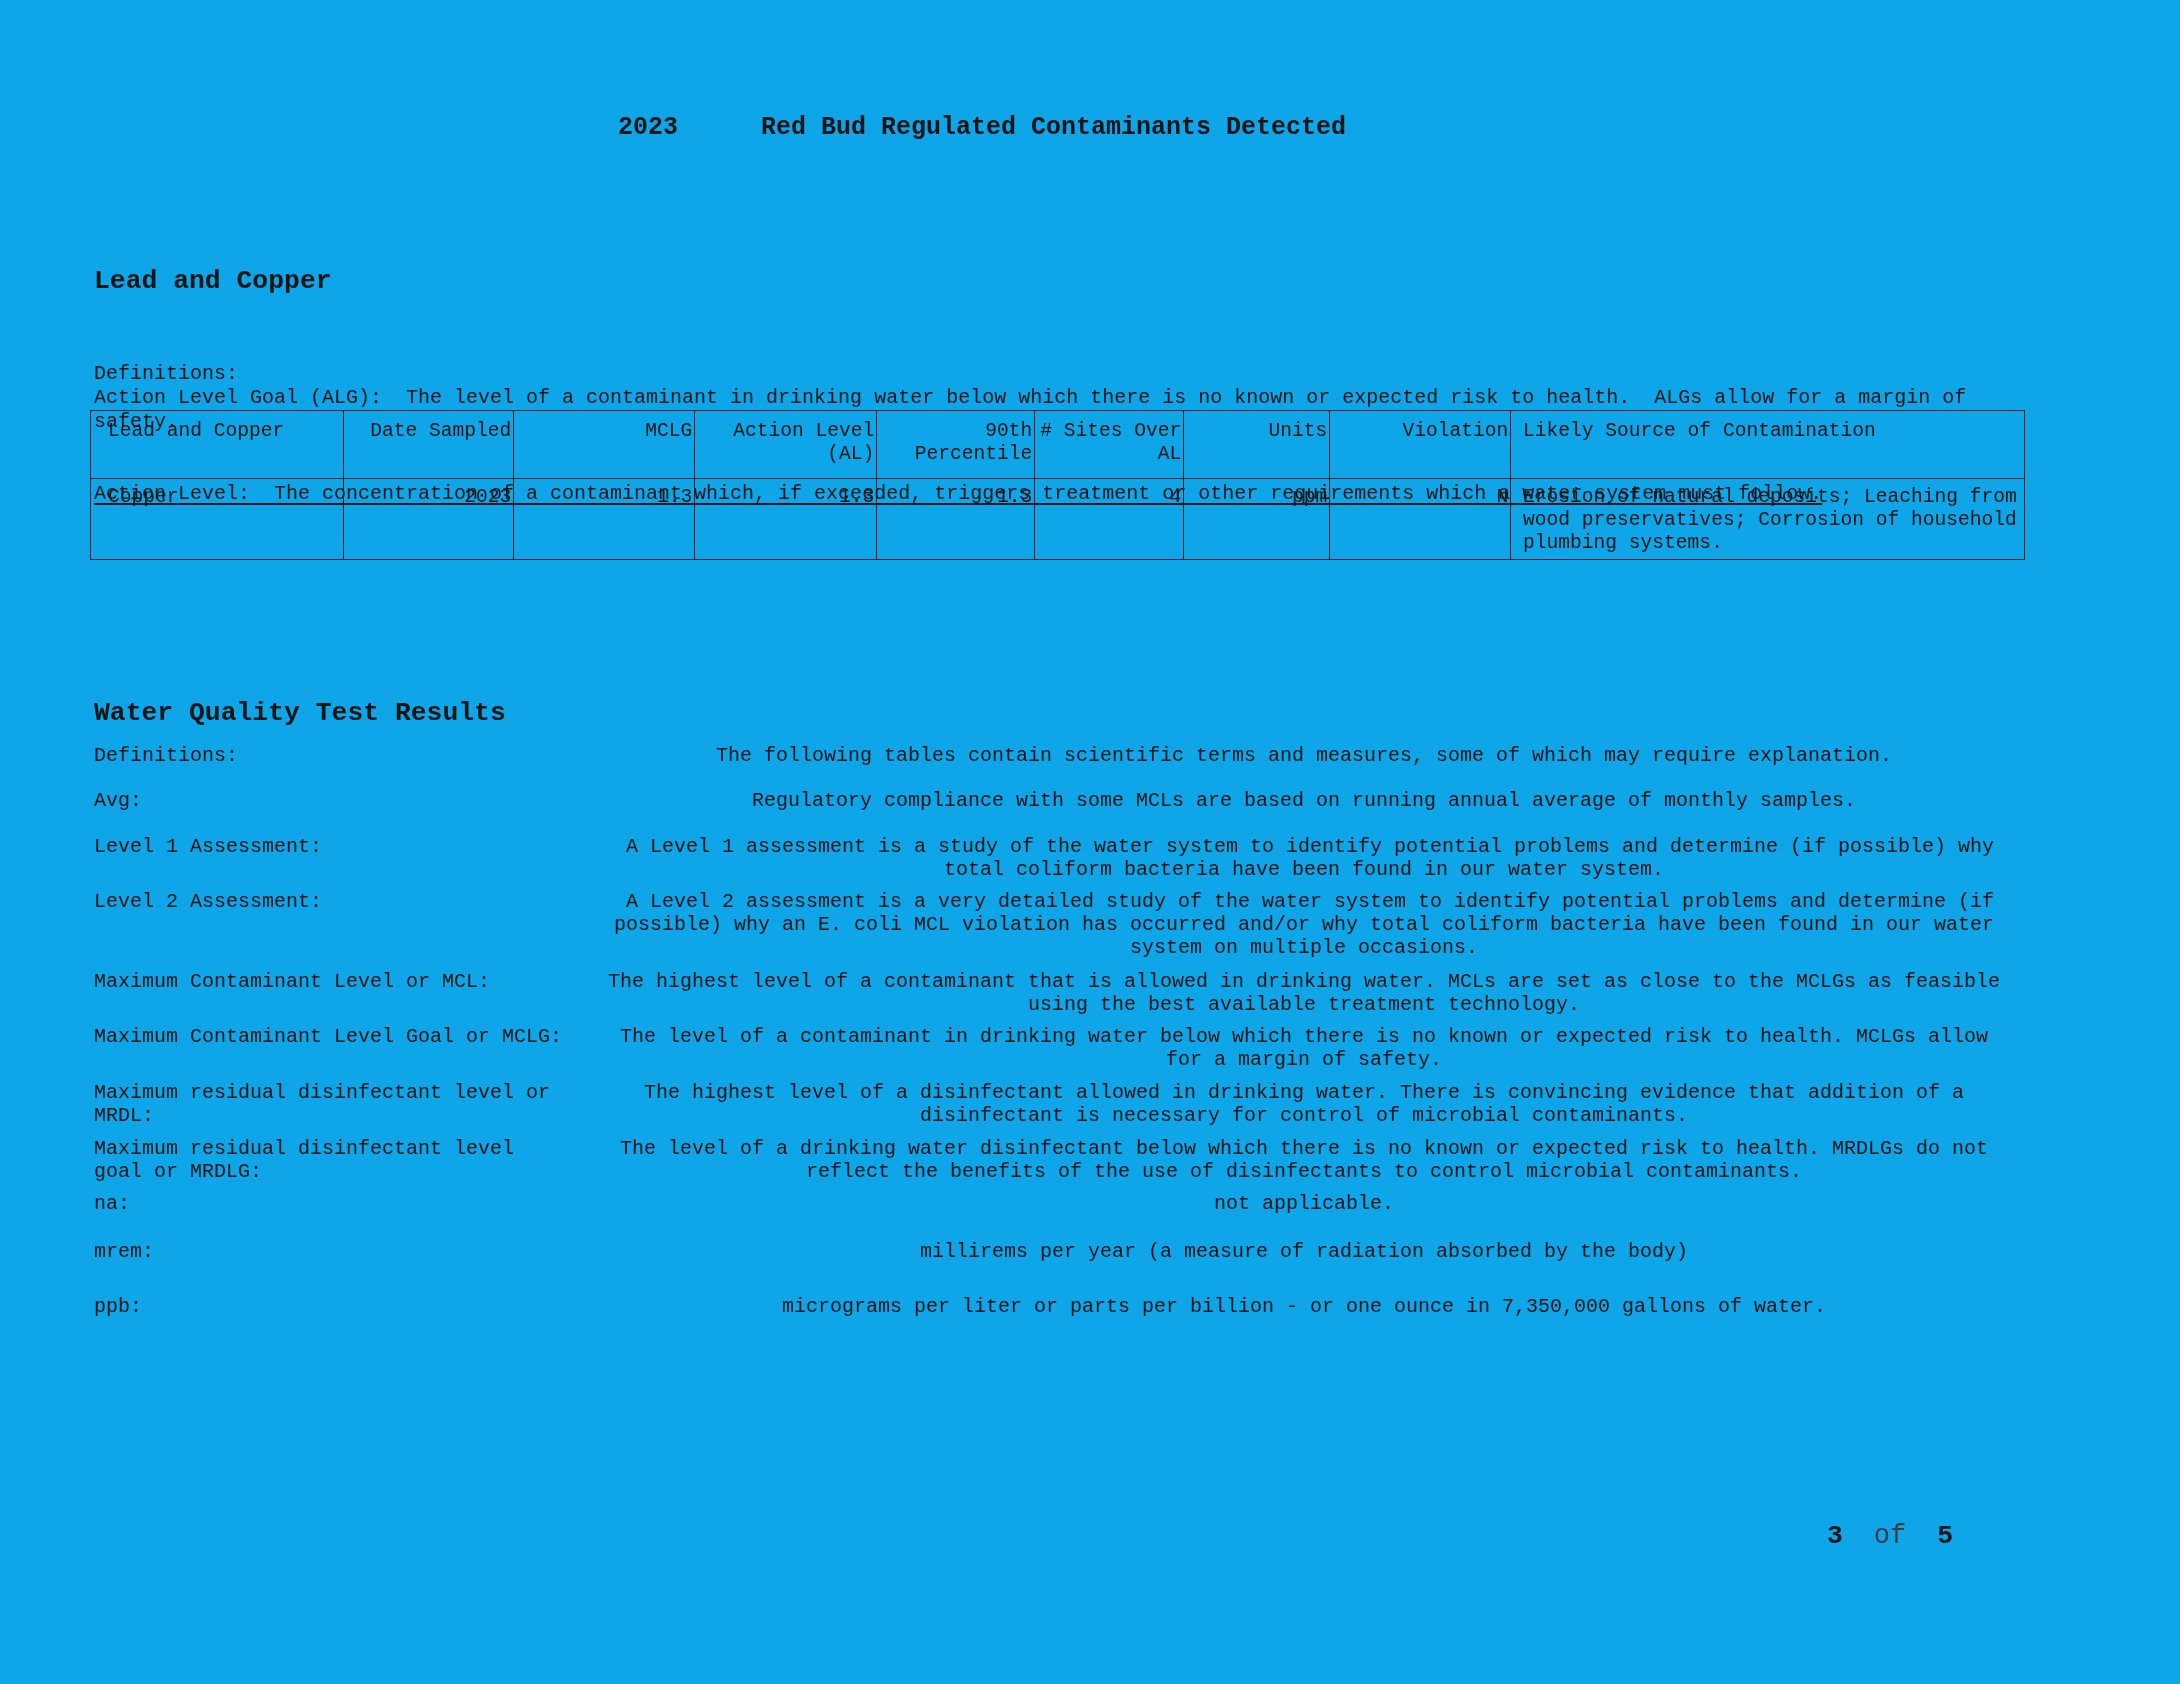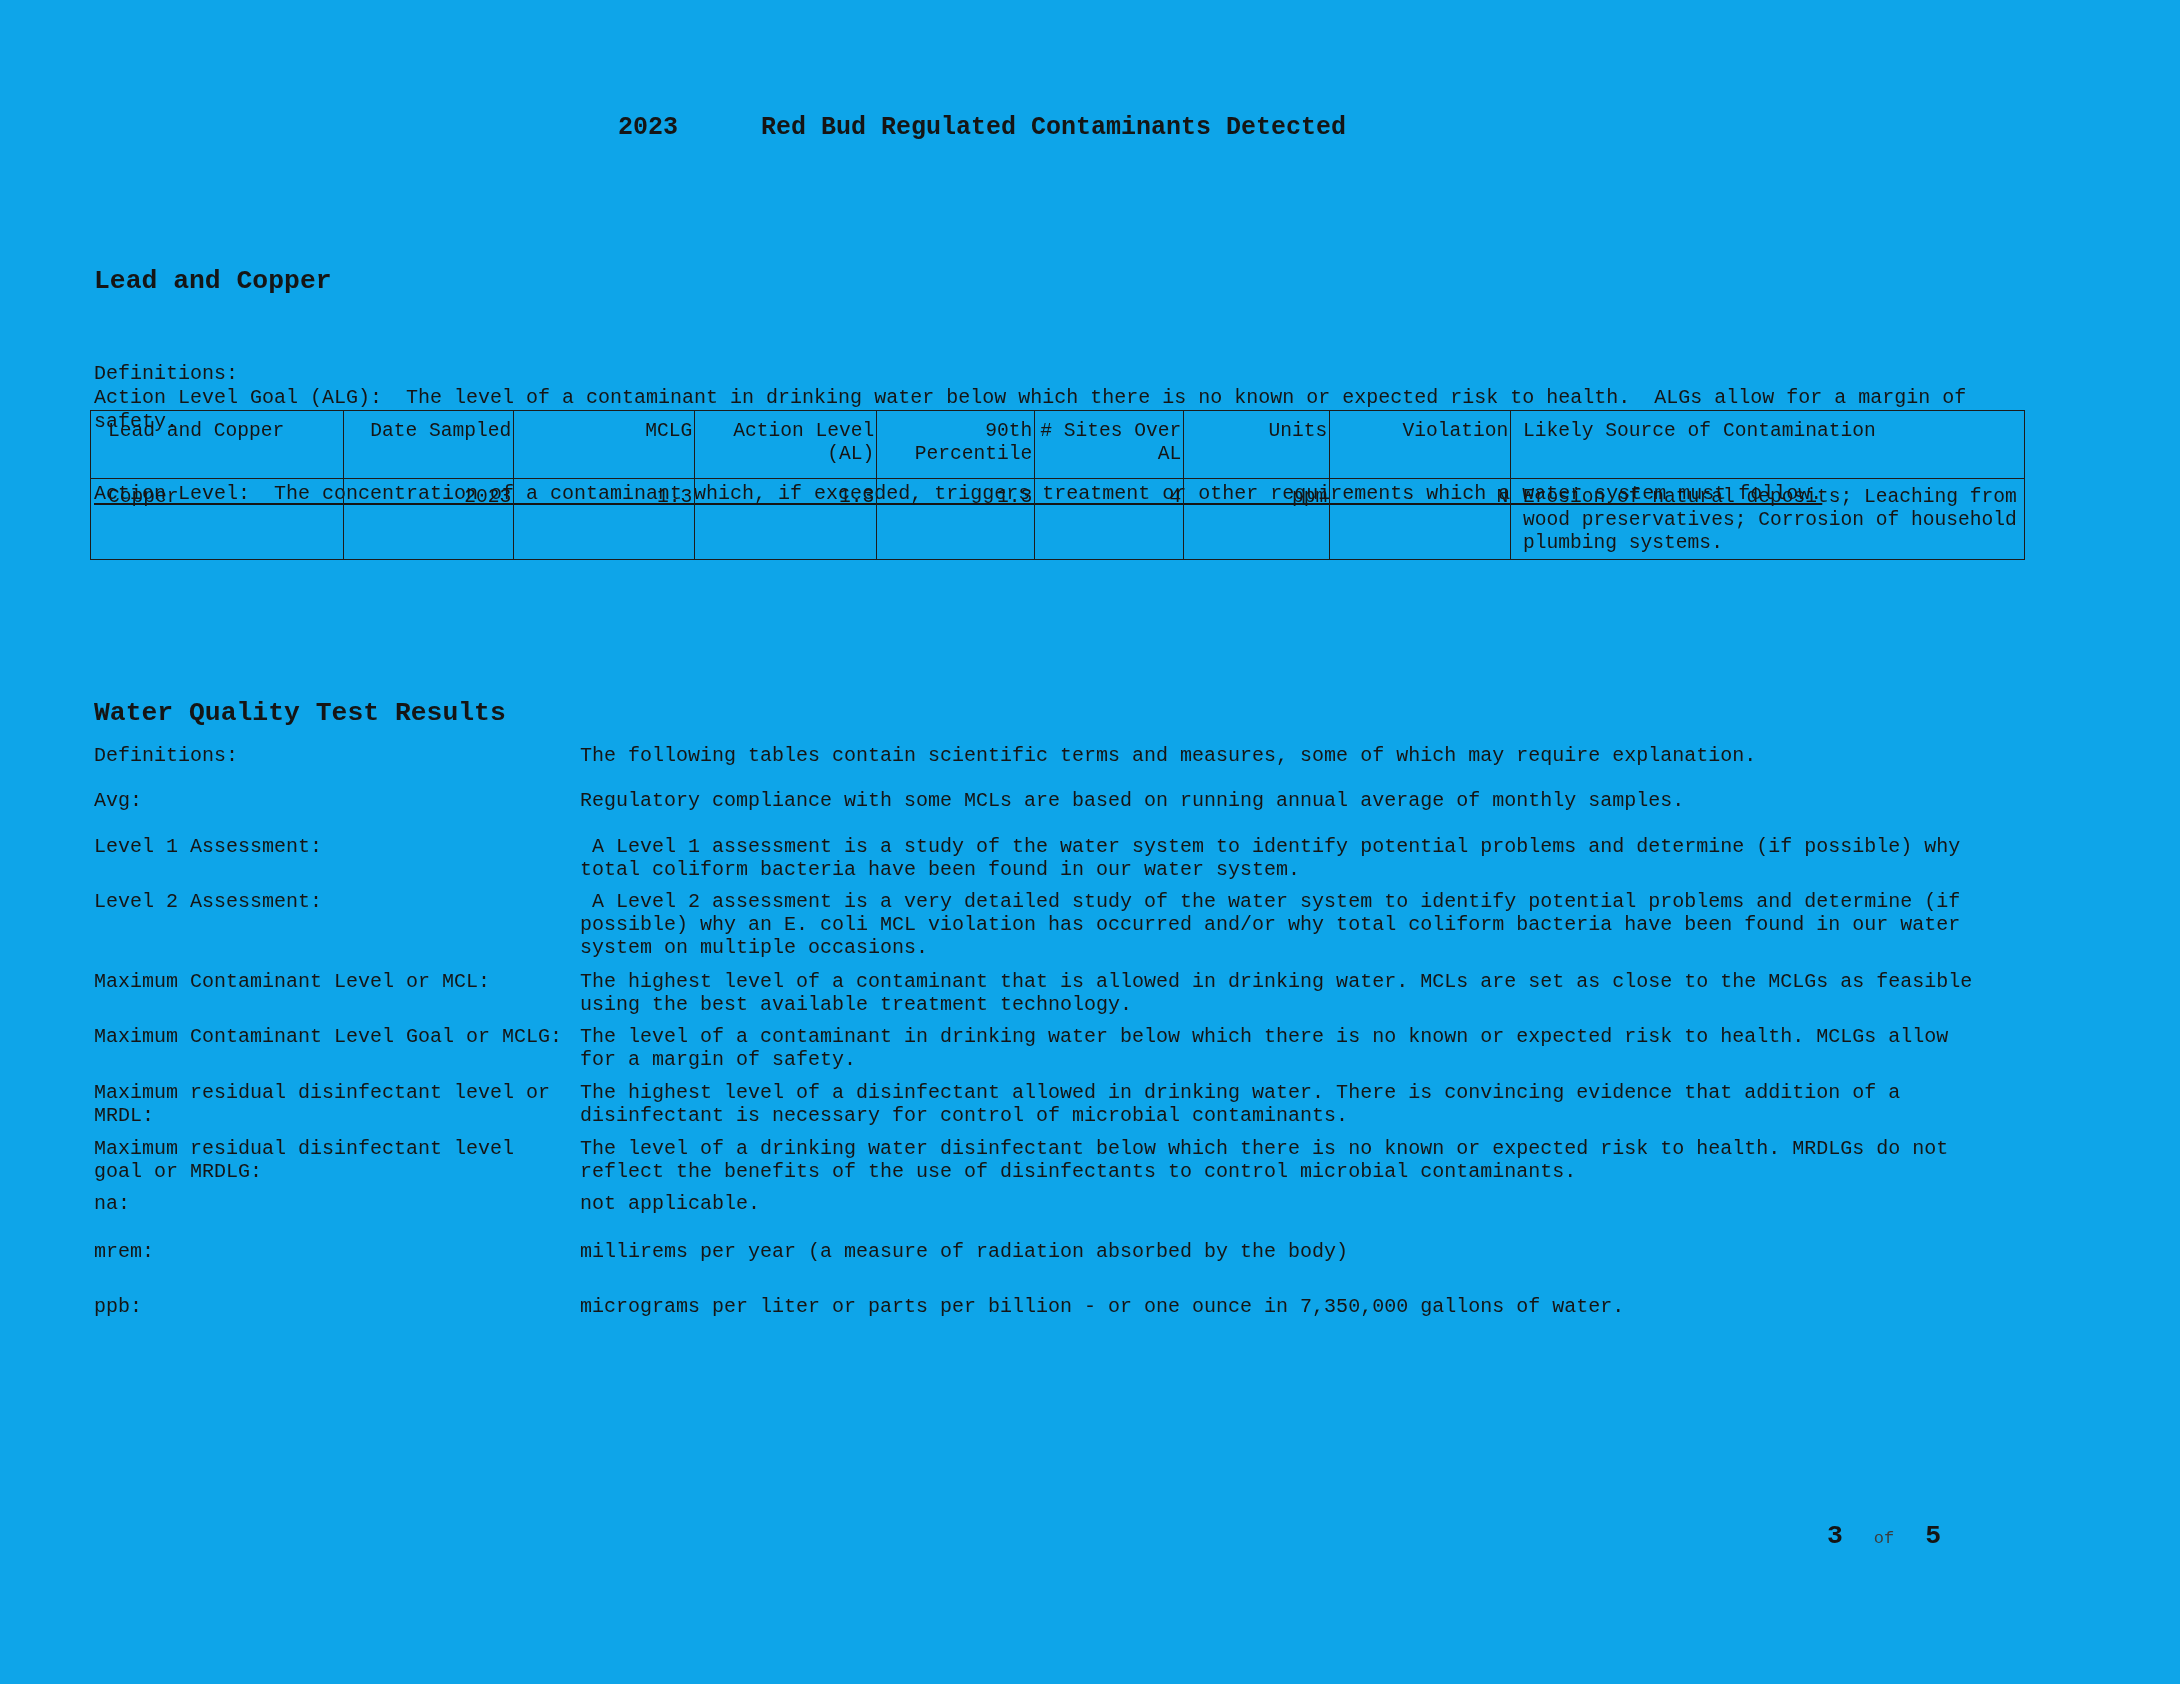--- a/index.html
+++ b/index.html
@@ -38,26 +38,26 @@
   table.lc .c-name{text-align:left;padding-left:17px;}
   table.lc .c-src{text-align:left;padding-left:12px;padding-right:1.7px;}
   table.lc tbody tr.r-copper td{height:67px;padding-top:6.8px;padding-bottom:4.3px;}
   table.lc tbody tr.r-lead td{height:62px;padding-top:6.8px;padding-bottom:4.3px;}
   .dl{
     position:absolute;top:744px;left:94px;width:1959px;
     font-size:20px;line-height:23px;
   }
   .dr{display:flex;}
   .dt{width:486px;flex:0 0 486px;white-space:pre;}
-  .dd{width:1448px;flex:0 0 1448px;white-space:pre;}
+  .dd{width:1448px;flex:0 0 1448px;white-space:pre;text-align:center;}
   .footer{
     position:absolute;top:1521px;left:1827px;display:flex;align-items:baseline;gap:31px;
     font-size:26.4px;font-weight:700;line-height:31px;
   }
-  .footer .of{font-size:17px;font-weight:400;color:#3c3c3c;}
+  .footer .of{font-size:27px;font-weight:400;color:#3c3c3c;}
 </style>
 </head>
 <body>
 
 <div class="page">
 
   <div class="title">
     <span>2023</span>
     <span>Red Bud Regulated Contaminants Detected</span>
   </div>

